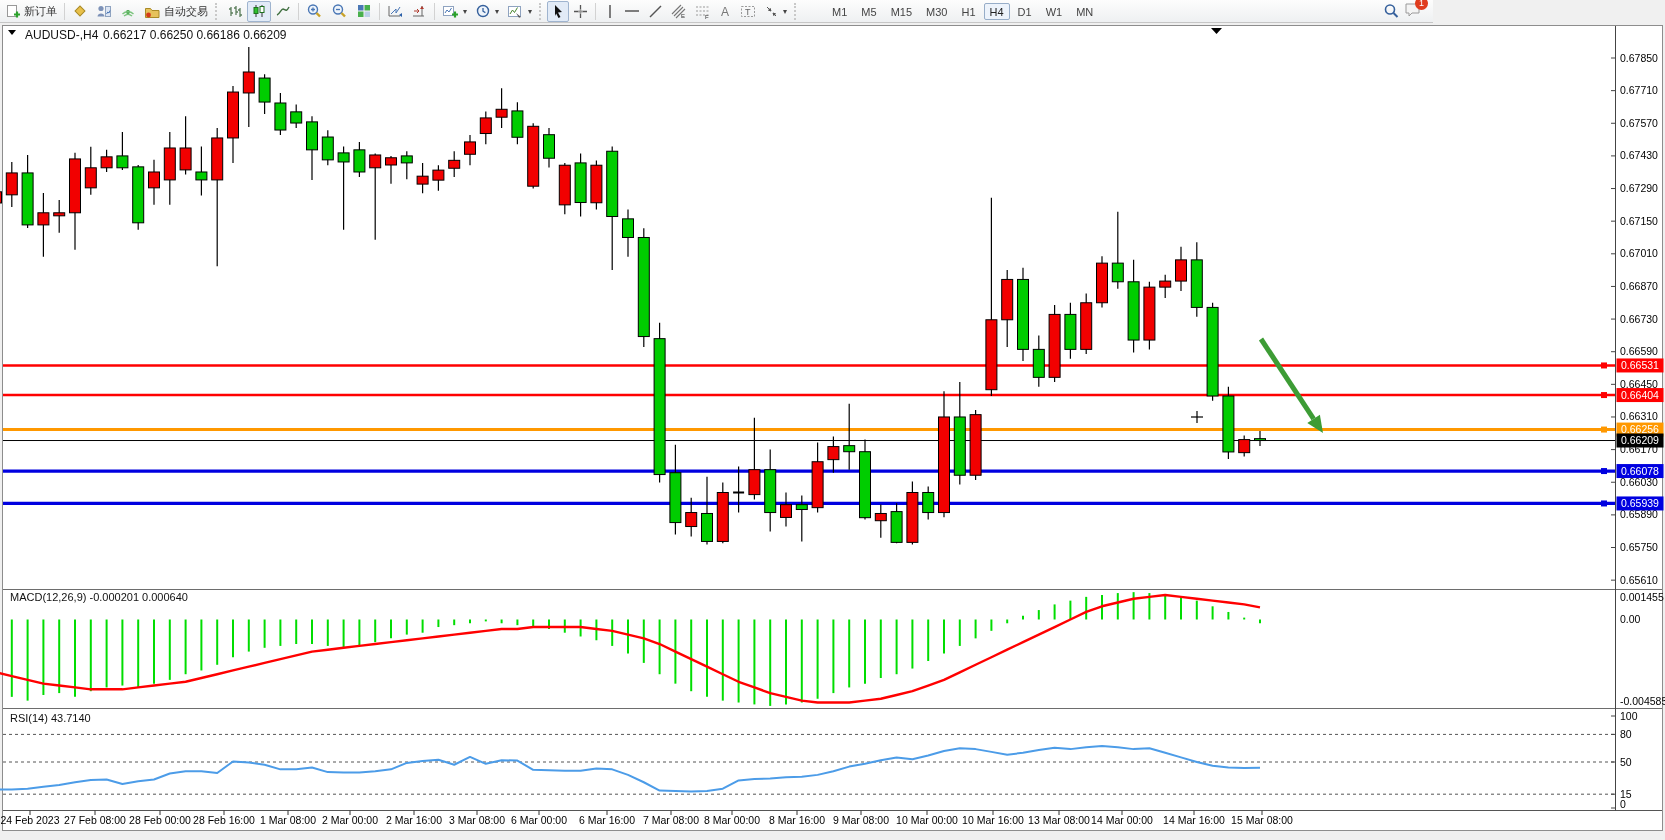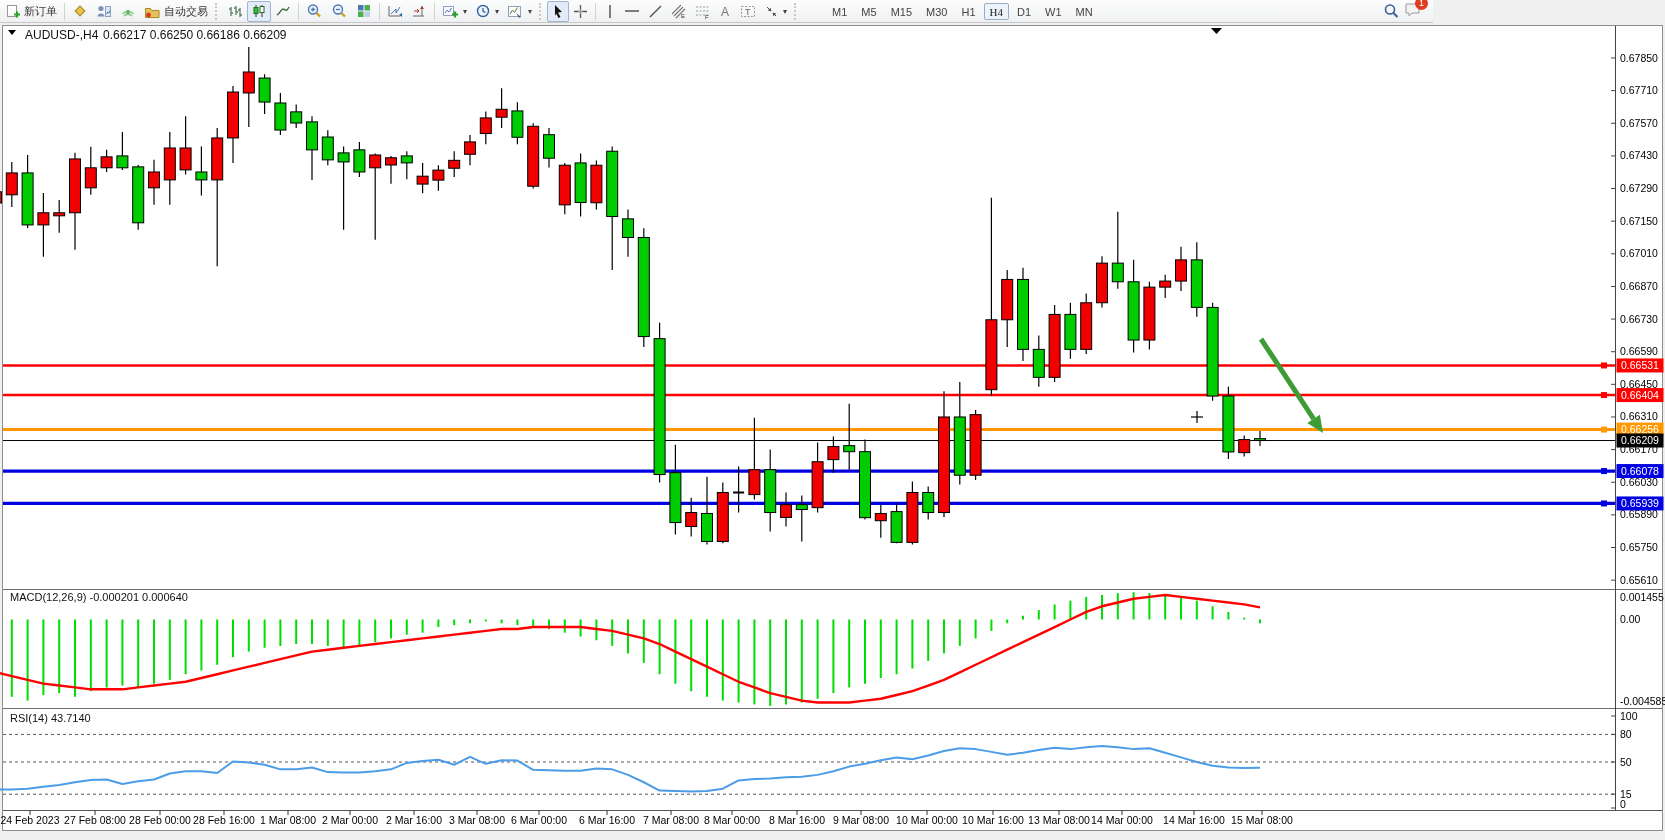--- a/index.html
+++ b/index.html
@@ -9,21 +9,21 @@
     display:flex;align-items:center;padding:8px 2px;box-sizing:border-box;}
   .tbtn{height:21px;min-width:21px;display:inline-flex;align-items:center;justify-content:center;
     border:1px solid transparent;border-radius:2px;font-size:11px;color:#333;padding:0 3px;gap:3px;
     background:transparent;cursor:default;}
   .tbtn.pressed{background:#e2ebf7;border-color:#9fb4cf;}
   .sep{width:1px;height:17px;background:#d2d2d2;margin:0 3px;flex:none;}
   .grip{width:3px;height:17px;border-left:2px dotted #c9c9c9;margin:0 3px;flex:none;}
   .caret{font-size:8px;color:#444;margin-left:1px;}
   .tf{font-size:11px;color:#444;padding:1px 5px;height:17px;line-height:15px;border:1px solid transparent;
     background:transparent;border-radius:2px;margin:0 1px;}
-  .tf.active{border:1px solid #97adc8;background:#edf3fb;color:#222;font-family:Liberation Serif, serif;}
+  .tf.active{border:1px solid #97adc8;background:#edf3fb;color:#222;}
   .spacer{flex:1;}
   .badge{position:absolute;top:-4px;right:-5px;background:#e03c1e;color:#fff;border-radius:50%;
     width:13px;height:13px;font-size:9px;display:flex;align-items:center;justify-content:center;}
   .bubbleWrap{position:relative;margin-right:8px;}
   svg text{font-family:"Liberation Sans",sans-serif;}
   #chart-svg{position:absolute;left:0;top:0;z-index:1;}
 </style>
 </head>
 <body>
 

